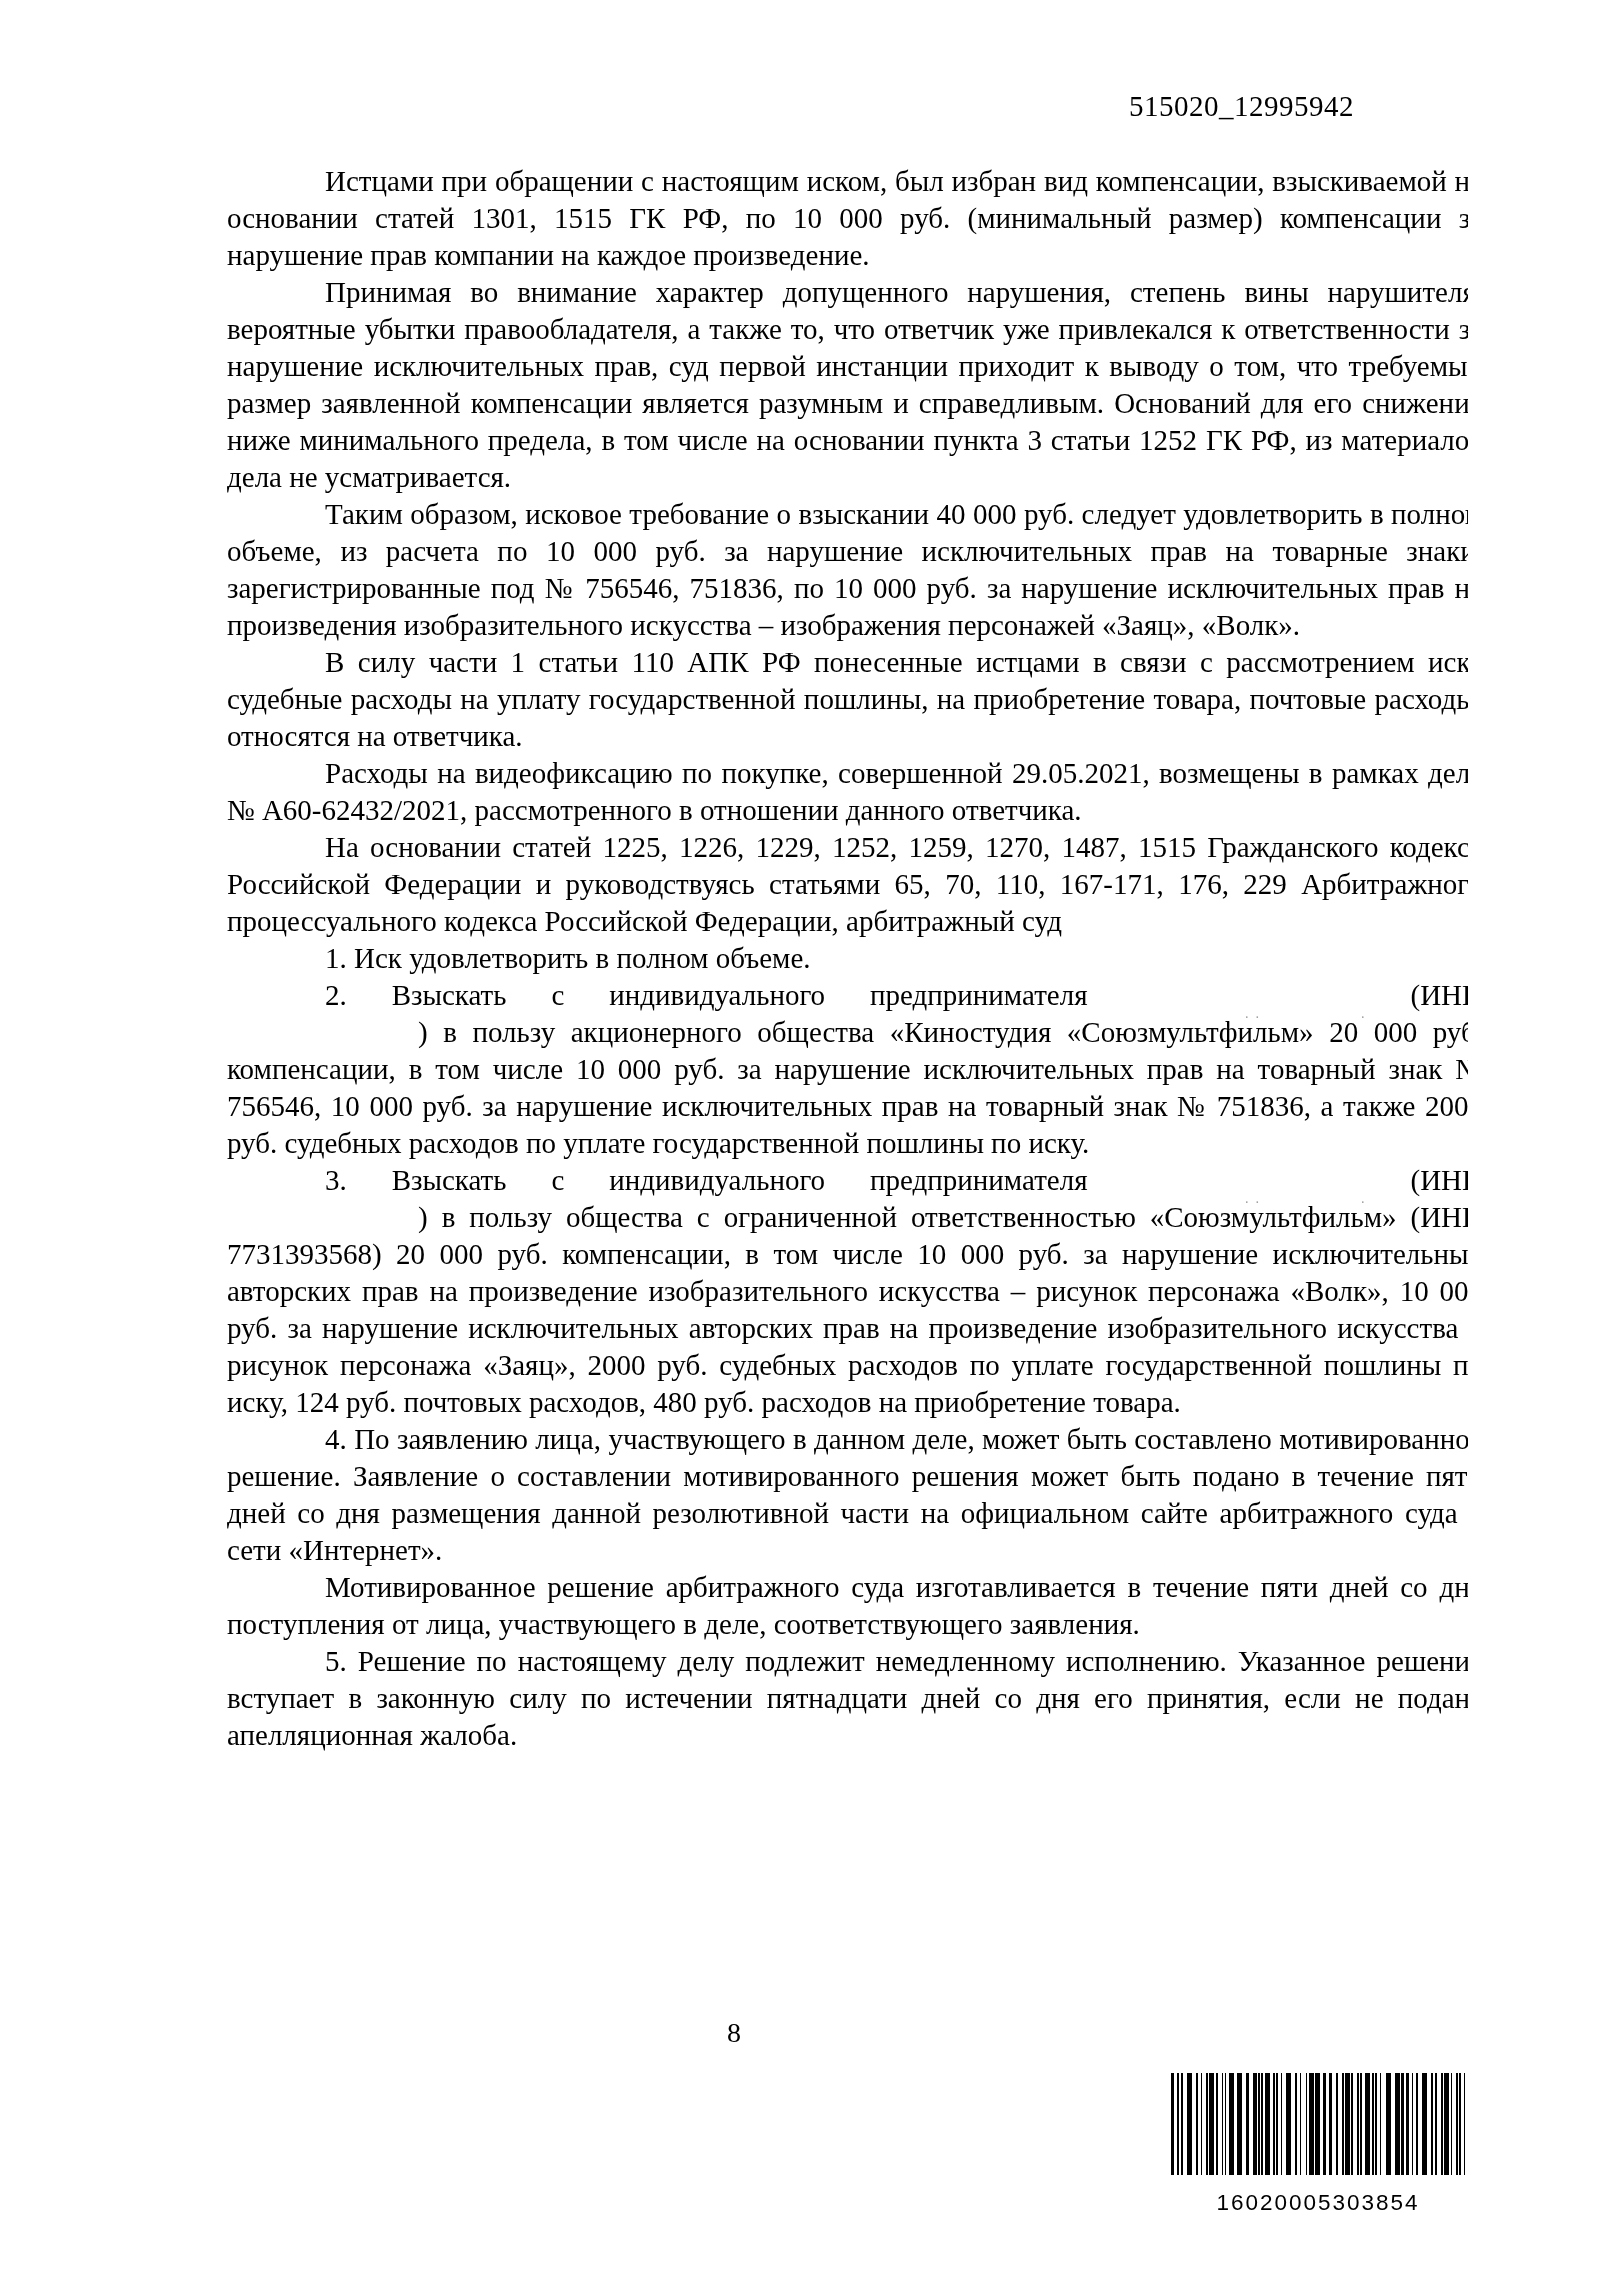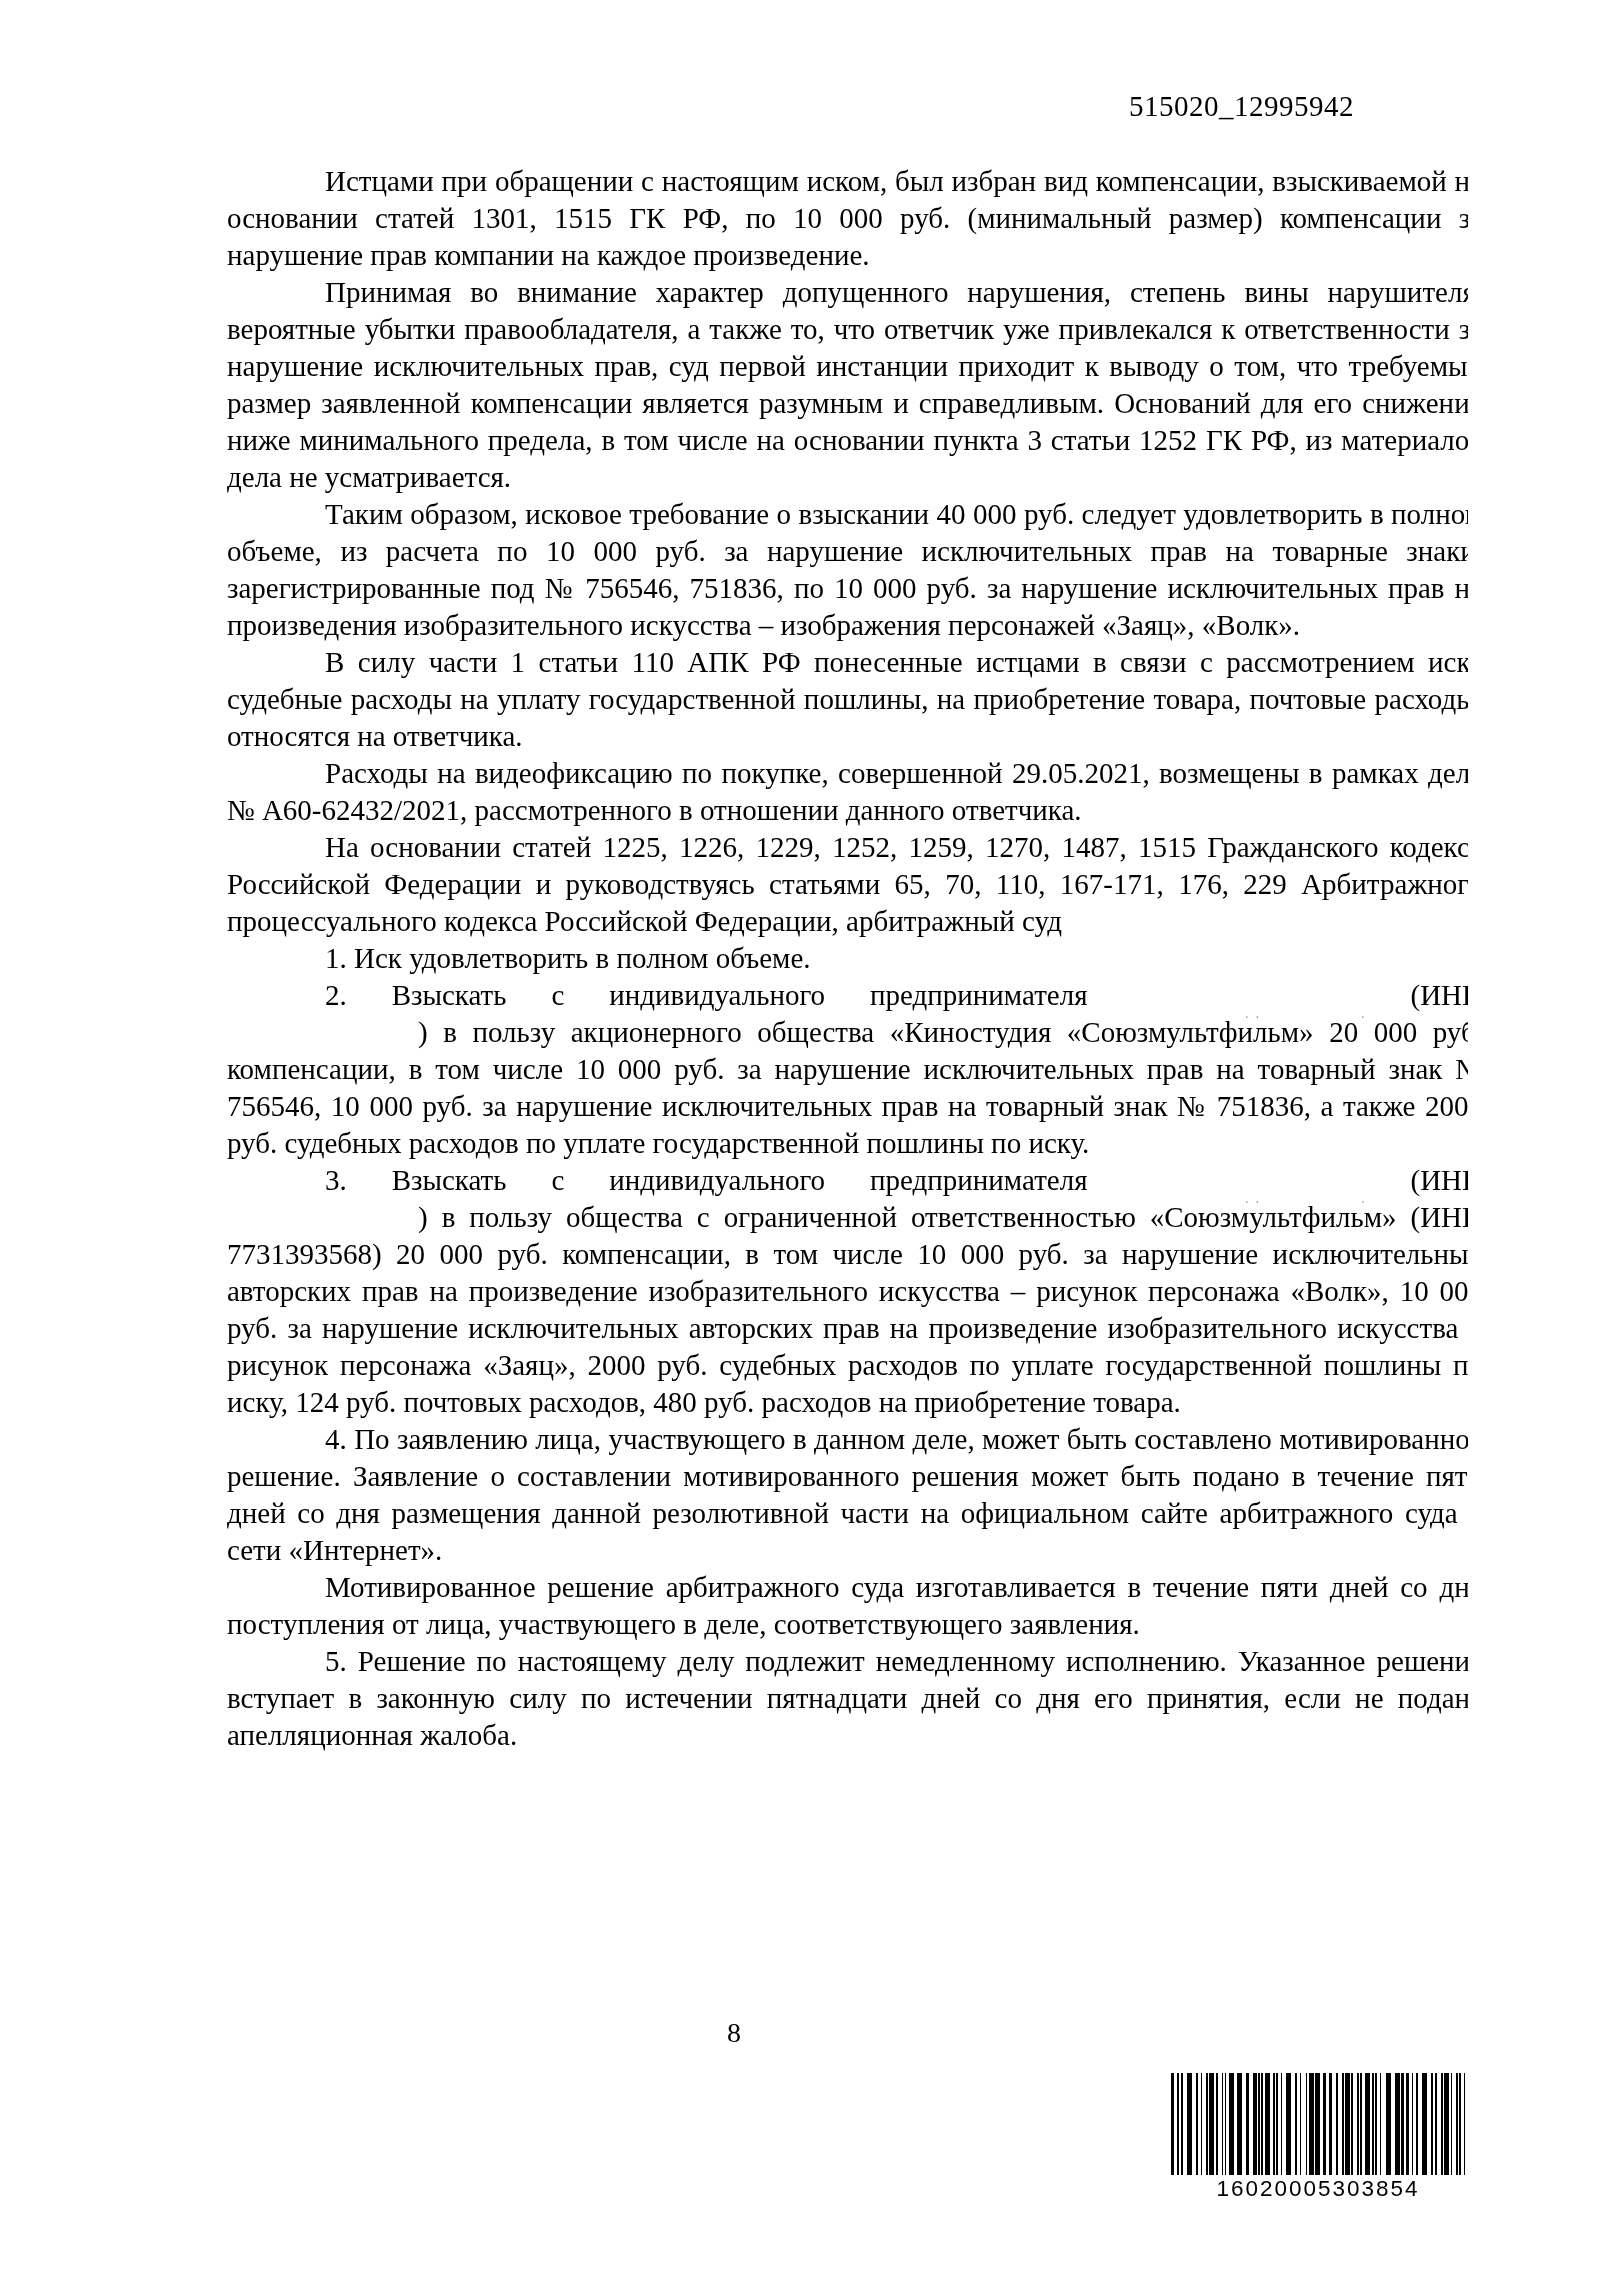--- a/index.html
+++ b/index.html
@@ -63,21 +63,21 @@
     height:102px;
     width:294px;
     overflow:hidden;
     background:#fff;
   }
   .barcode-bars .bar { background:#000; height:102px; flex:0 0 auto; }
   .barcode-number {
     font-family:"Liberation Sans","DejaVu Sans",sans-serif;
     font-size:22.5px;
     letter-spacing:2px;
-    margin-top:1px;
+    margin-top:15px;
     white-space:nowrap;
   }
 </style>
 </head>
 <body>
 
 <div class="page">
 
   <div class="doc-number">515020_12995942</div>
 

